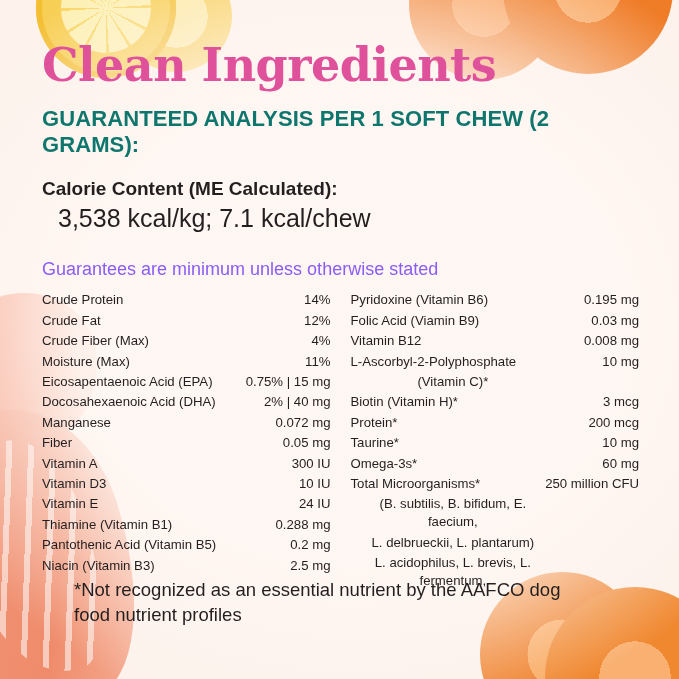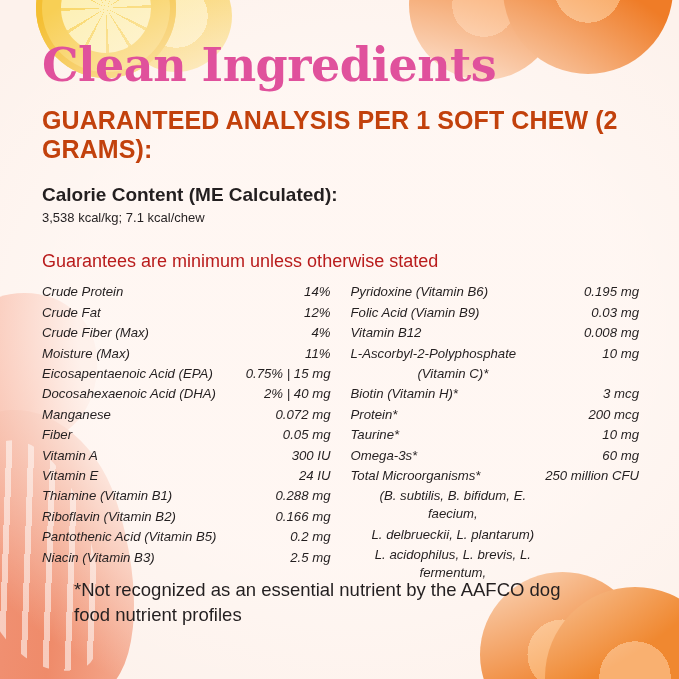--- a/index.html
+++ b/index.html
@@ -108,50 +108,49 @@
     font-size: 46px;
     letter-spacing: -0.5px;
     color: #e0519c;
     margin: 0 0 18px 0;
     line-height: 1;
   }
 
   .subtitle {
     font-family: "Liberation Sans", sans-serif;
     font-weight: bold;
-    font-size: 25px;
-    color: #c2410c;
+    font-size: 22px;
+    color: #0f766e;
     margin: 0 0 20px 0;
     letter-spacing: .1px;
   }
 
   .calorie-head {
     font-family: "Liberation Sans", sans-serif;
     font-weight: bold;
     font-size: 19px;
     color: #231f20;
     margin: 2px 0 4px 0;
   }
   .calorie-val {
     font-family: "Liberation Sans", sans-serif;
-    font-size: 13px;
+    font-size: 25px;
     color: #231f20;
-    margin: 0 0 26px 0;
+    margin: 0 0 26px 16px;
   }
   .guarantee-note {
     font-family: "Liberation Sans", sans-serif;
     font-size: 18px;
-    color: #b91c1c;
+    color: #8b5cf6;
     margin: 0 0 10px 0;
   }
 
   .cols {
     display: flex;
     gap: 20px;
-    font-style: italic;
   }
   .col { flex: 1 1 0; }
   .col.left { max-width: 296px; }
 
   table.nutri {
     width: 100%;
     border-collapse: collapse;
     font-family: "Liberation Sans", sans-serif;
     font-size: 13.2px;
     color: #231f20;
@@ -231,30 +230,30 @@
             </tr>
             <tr>
               <td class="name">Fiber</td>
               <td class="val">0.05 mg</td>
             </tr>
             <tr>
               <td class="name">Vitamin A</td>
               <td class="val">300 IU</td>
             </tr>
             <tr>
+              <td class="name">Vitamin D3</td>
+              <td class="val">10 IU</td>
+            </tr>
+            <tr>
               <td class="name">Vitamin E</td>
               <td class="val">24 IU</td>
             </tr>
             <tr>
               <td class="name">Thiamine (Vitamin B1)</td>
               <td class="val">0.288 mg</td>
-            </tr>
-            <tr>
-              <td class="name">Riboflavin (Vitamin B2)</td>
-              <td class="val">0.166 mg</td>
             </tr>
             <tr>
               <td class="name">Pantothenic Acid (Vitamin B5)</td>
               <td class="val">0.2 mg</td>
             </tr>
             <tr>
               <td class="name">Niacin (Vitamin B3)</td>
               <td class="val">2.5 mg</td>
             </tr>
           </tbody>

